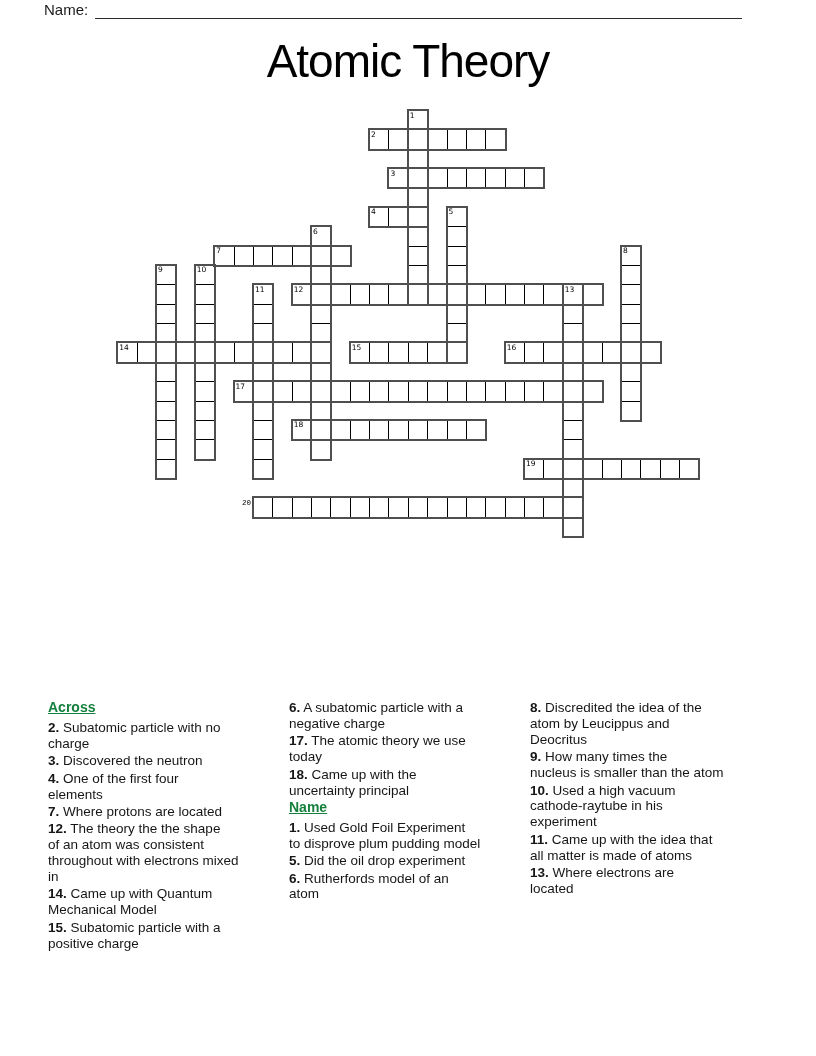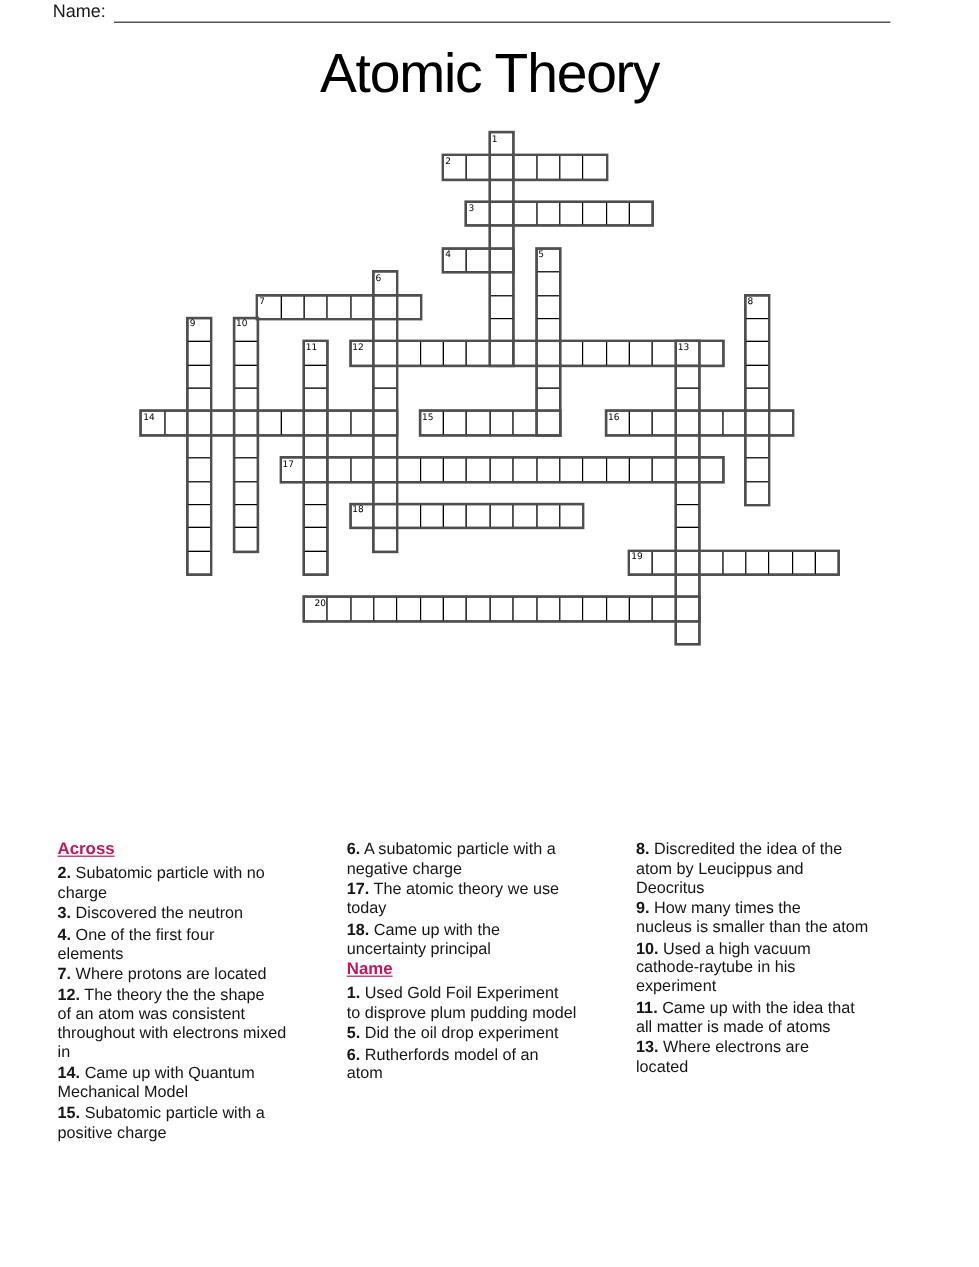--- a/index.html
+++ b/index.html
@@ -34,21 +34,21 @@
   }
   .clue-col {
     position:absolute; top:700px; font-size:13.5px; line-height:15.9px; color:#161616;
   }
   .clue-col-1 { left:48px;  width:238px; }
   .clue-col-2 { left:289px; width:236px; }
   .clue-col-3 { left:530px; width:250px; }
   .clue-item { margin:0 0 1.5px 0; }
   .clue-header {
     font-weight:bold; text-decoration:underline; font-size:14px;
-    margin:0 0 4px 0; color:#be185d;
+    margin:0 0 4px 0; color:#15803d;
   }
   .clue-num { font-weight:bold; }
   .clue-text { white-space:pre-line; }
 </style>
 </head>
 <body>
 
 <div class="name-row">Name:</div>
 <div class="name-line"></div>
 
@@ -291,21 +291,21 @@
     <div class="cell-num" style="left: 194.78px; top: 264.96px;">10</div>
     <div class="cell-num" style="left: 252.89px; top: 284.33px;">11</div>
     <div class="cell-num" style="left: 291.63px; top: 284.33px;">12</div>
     <div class="cell-num" style="left: 562.81px; top: 284.33px;">13</div>
     <div class="cell-num" style="left: 117.3px; top: 342.44px;">14</div>
     <div class="cell-num" style="left: 349.74px; top: 342.44px; text-align: center;">15</div>
     <div class="cell-num" style="left: 504.7px; top: 342.44px;">16</div>
     <div class="cell-num" style="left: 233.52px; top: 381.18px;">17</div>
     <div class="cell-num" style="left: 291.63px; top: 419.92px;">18</div>
     <div class="cell-num" style="left: 524.07px; top: 458.66px;">19</div>
-    <div class="cell-num" style="left: 260px; top: 497.4px;">20</div>
+    <div class="cell-num" style="left: 240px; top: 497.4px; font-family: Liberation Mono, monospace;">20</div>
   </div>
 
 <div class="clue-col clue-col-1">
     <div class="clue-header">Across</div>
     <p class="clue-item"><span class="clue-num">2.</span><span class="clue-text"> Subatomic particle with no
 charge</span></p>
     <p class="clue-item"><span class="clue-num">3.</span><span class="clue-text"> Discovered the neutron</span></p>
     <p class="clue-item"><span class="clue-num">4.</span><span class="clue-text"> One of the first four
 elements</span></p>
     <p class="clue-item"><span class="clue-num">7.</span><span class="clue-text"> Where protons are located</span></p>

